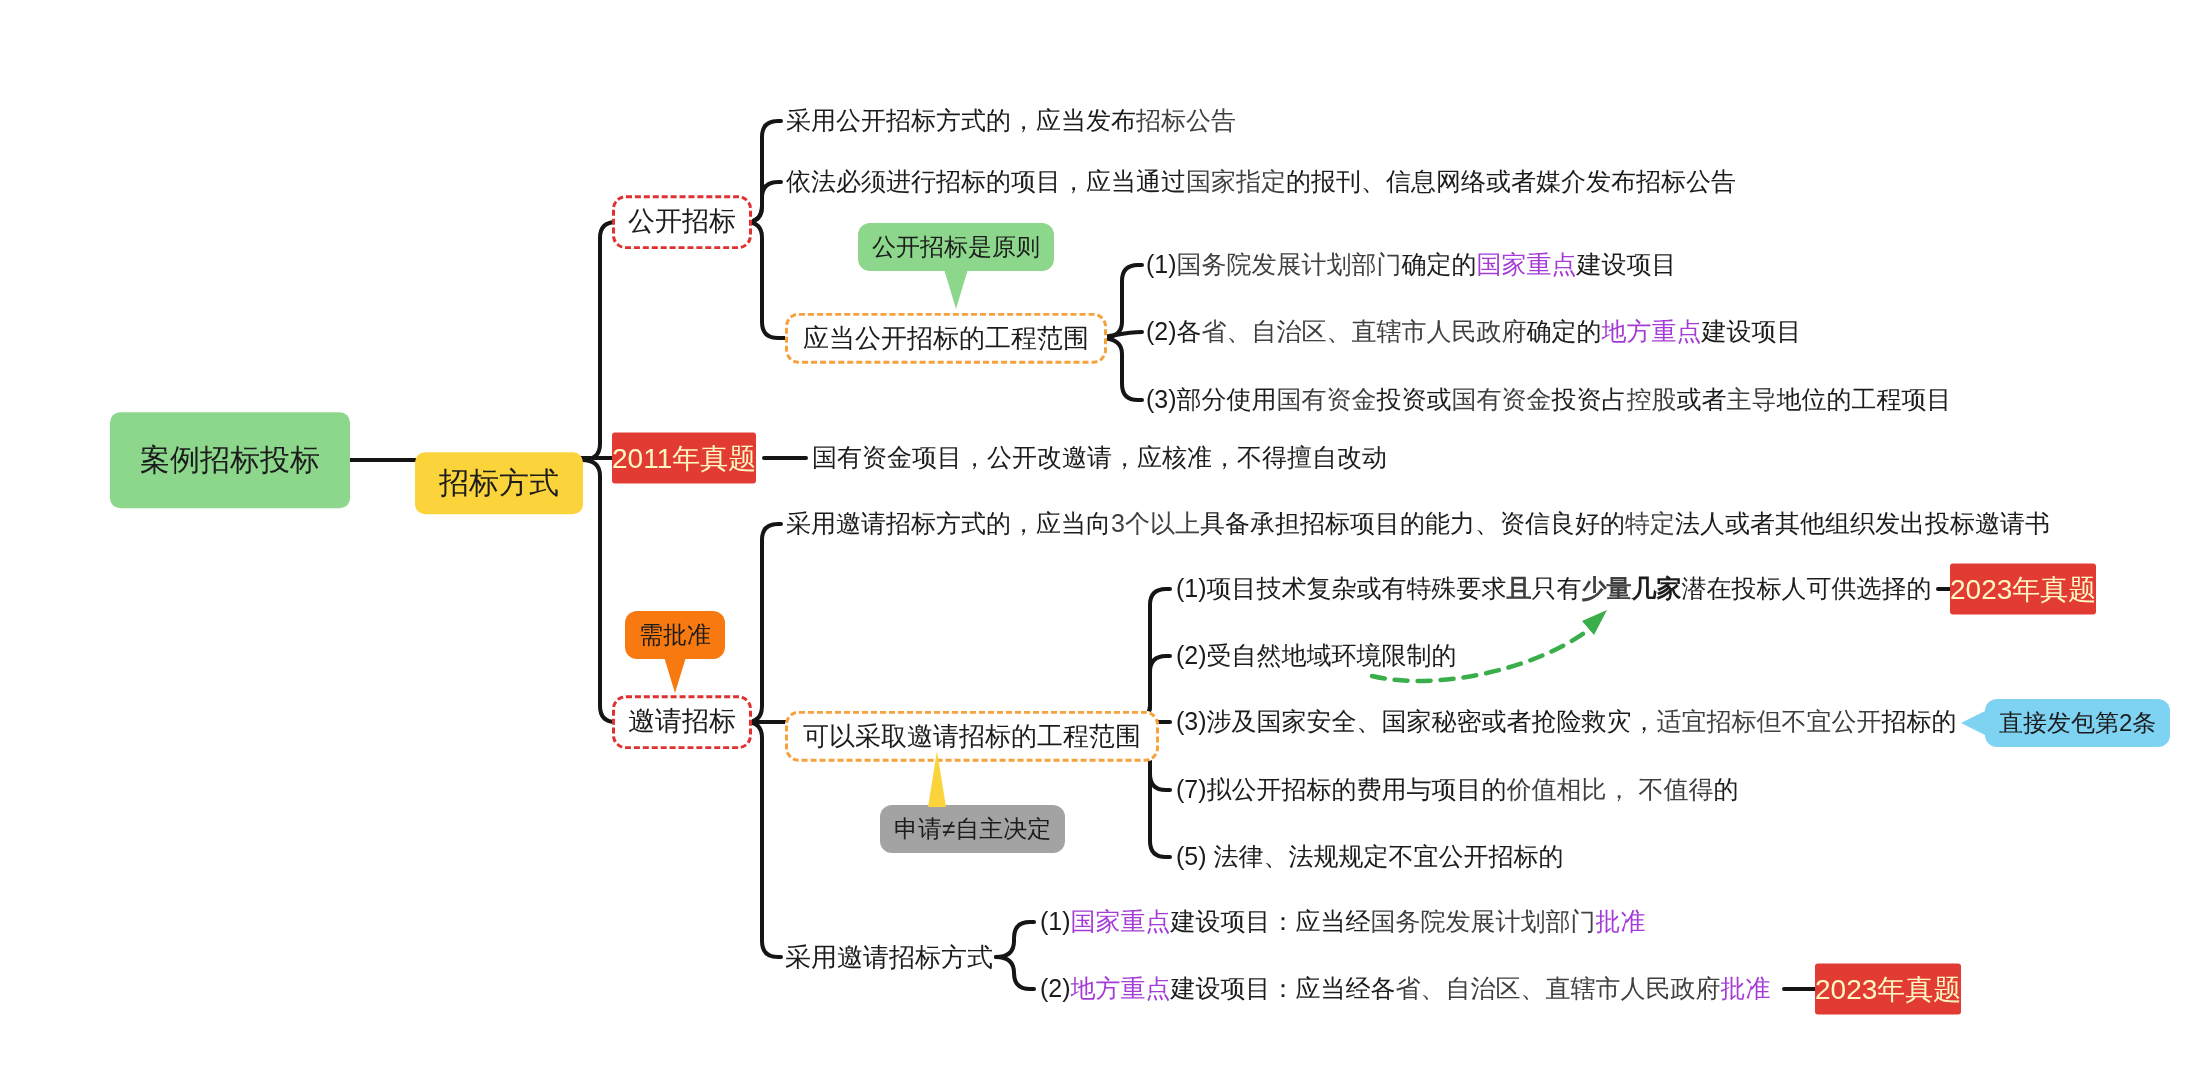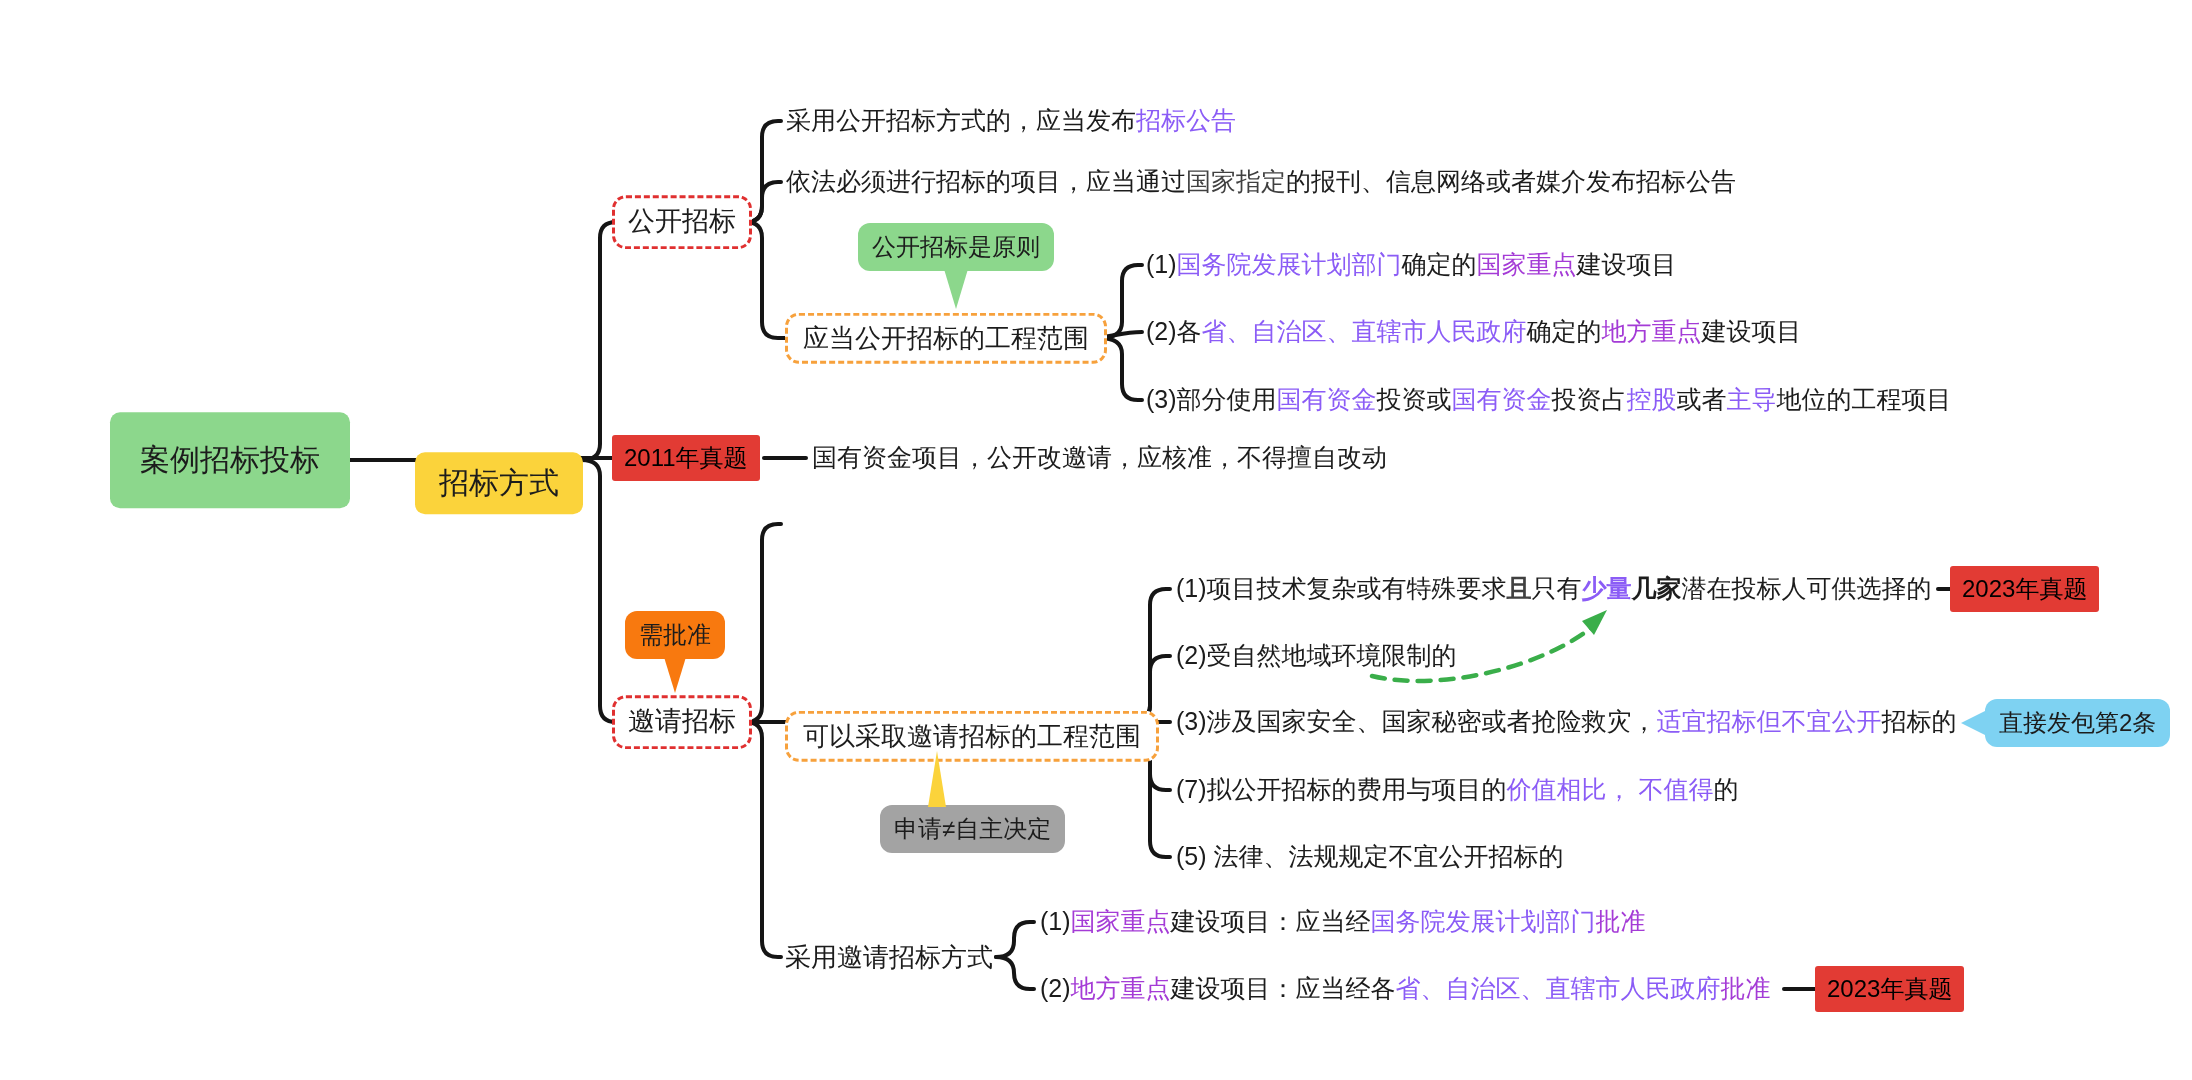--- a/index.html
+++ b/index.html
@@ -4,38 +4,38 @@
 <style>
   html,body{margin:0;padding:0;background:#fff;}
   body{font-family:"Liberation Sans","DejaVu Sans",sans-serif;color:#1c1c1c;}
   .canvas{position:relative;width:2192px;height:1080px;background:#ffffff;overflow:hidden;}
   svg.links{position:absolute;left:0;top:0;z-index:1;}
   .node,.leaf,.callout,.badge{position:absolute;transform:translateY(-50%);white-space:nowrap;z-index:2;line-height:1.25;}
   .box-green{background:#8CD78C;border-radius:10px;padding:29px 30px;font-size:30px;}
   .box-yellow{background:#FBD33B;border-radius:10px;padding:12px 24px;font-size:30px;margin-top:23px;}
   .dashed-red{background:#fff;border:3px dashed #E03030;border-radius:14px;padding:7px 13px;font-size:27px;}
   .dashed-orange{background:#fff;border:3px dashed #F7A13C;border-radius:14px;padding:6px 15px;font-size:26px;text-align:center;}
-  .badge{background:#E23B34;color:#000000;border-radius:3px;padding:8px 12px;font-size:24px;}
+  .badge{background:#E23B34;color:#fef9c3;border-radius:3px;padding:8px 0;font-size:28px;}
   .leaf{font-size:25px;}
   .plain-node{font-size:26px;}
   .callout{border-radius:12px;padding:9px 14px;font-size:24px;}
   .co-green{background:#8CD78C;}
   .co-orange{background:#F8790F;}
   .co-yellow{background:#a3a3a3;}
   .co-blue{background:#7ED2F2;}
   .tail{position:absolute;width:0;height:0;}
   .co-green .tail{left:calc(50% - 12px);top:calc(100% - 2px);
     border-left:12px solid transparent;border-right:12px solid transparent;border-top:40px solid #8CD78C;}
   .co-orange .tail{left:calc(50% - 11px);top:calc(100% - 2px);
     border-left:11px solid transparent;border-right:11px solid transparent;border-top:36px solid #F8790F;}
   .co-yellow .tail{left:48px;top:-54px;
     border-left:9px solid transparent;border-right:9px solid transparent;border-bottom:56px solid #FBD33B;}
   .co-blue .tail{left:-24px;top:calc(50% - 13px);
     border-top:13px solid transparent;border-bottom:13px solid transparent;border-right:26px solid #7ED2F2;}
-  .c-red{color:#8b5cf6;}
+  .c-red{color:#404040;}
   .c-purple{color:#A43BD6;}
   .c-green{color:#404040;}
   .b{font-weight:700;}
 </style>
 </head>
 <body>
 
 <div class="canvas">
 
   <svg class="links" width="2192" height="1080" viewBox="0 0 2192 1080">
@@ -88,20 +88,21 @@
   <div class="leaf" style="left:1146px;top:400px;"><span>(3)部分使用</span><span class="c-red">国有资金</span><span>投资或</span><span class="c-red">国有资金</span><span>投资占</span><span class="c-red">控股</span><span>或者</span><span class="c-red">主导</span><span>地位的工程项目</span></div>
 
   <div class="badge" style="left:612px;top:458px;">2011年真题</div>
   <div class="leaf" style="left:812px;top:458px;"><span>国有资金项目，公开改邀请，应核准，不得擅自改动</span></div>
 
   <div class="callout co-orange" style="left:625px;top:635px;">
     <span>需批准</span>
     <div class="tail"></div>
   </div>
   <div class="node dashed-red" style="left:612px;top:722px;">邀请招标</div>
+  <div class="leaf" style="left:786px;top:524px;"><span>采用邀请招标方式的，应当向</span><span class="c-red">3个以上</span><span>具备承担招标项目的能力、资信良好的</span><span class="c-red">特定</span><span>法人或者其他组织发出投标邀请书</span></div>
 
   <div class="node dashed-orange" style="left:785px;top:736px;">可以采取邀请招标的工程范围</div>
   <div class="callout co-yellow" style="left:880px;top:829px;">
     <span>申请≠自主决定</span>
     <div class="tail"></div>
   </div>
 
   <div class="leaf" style="left:1176px;top:589px;"><span>(1)项目技术复杂或有特殊要求</span><span class="c-green b">且</span><span>只有</span><span class="c-red b">少量</span><span class="b">几家</span><span>潜在投标人可供选择的</span></div>
   <div class="badge" style="left:1950px;top:589px;">2023年真题</div>
   <div class="leaf" style="left:1176px;top:656px;"><span>(2)受自然地域环境限制的</span></div>

